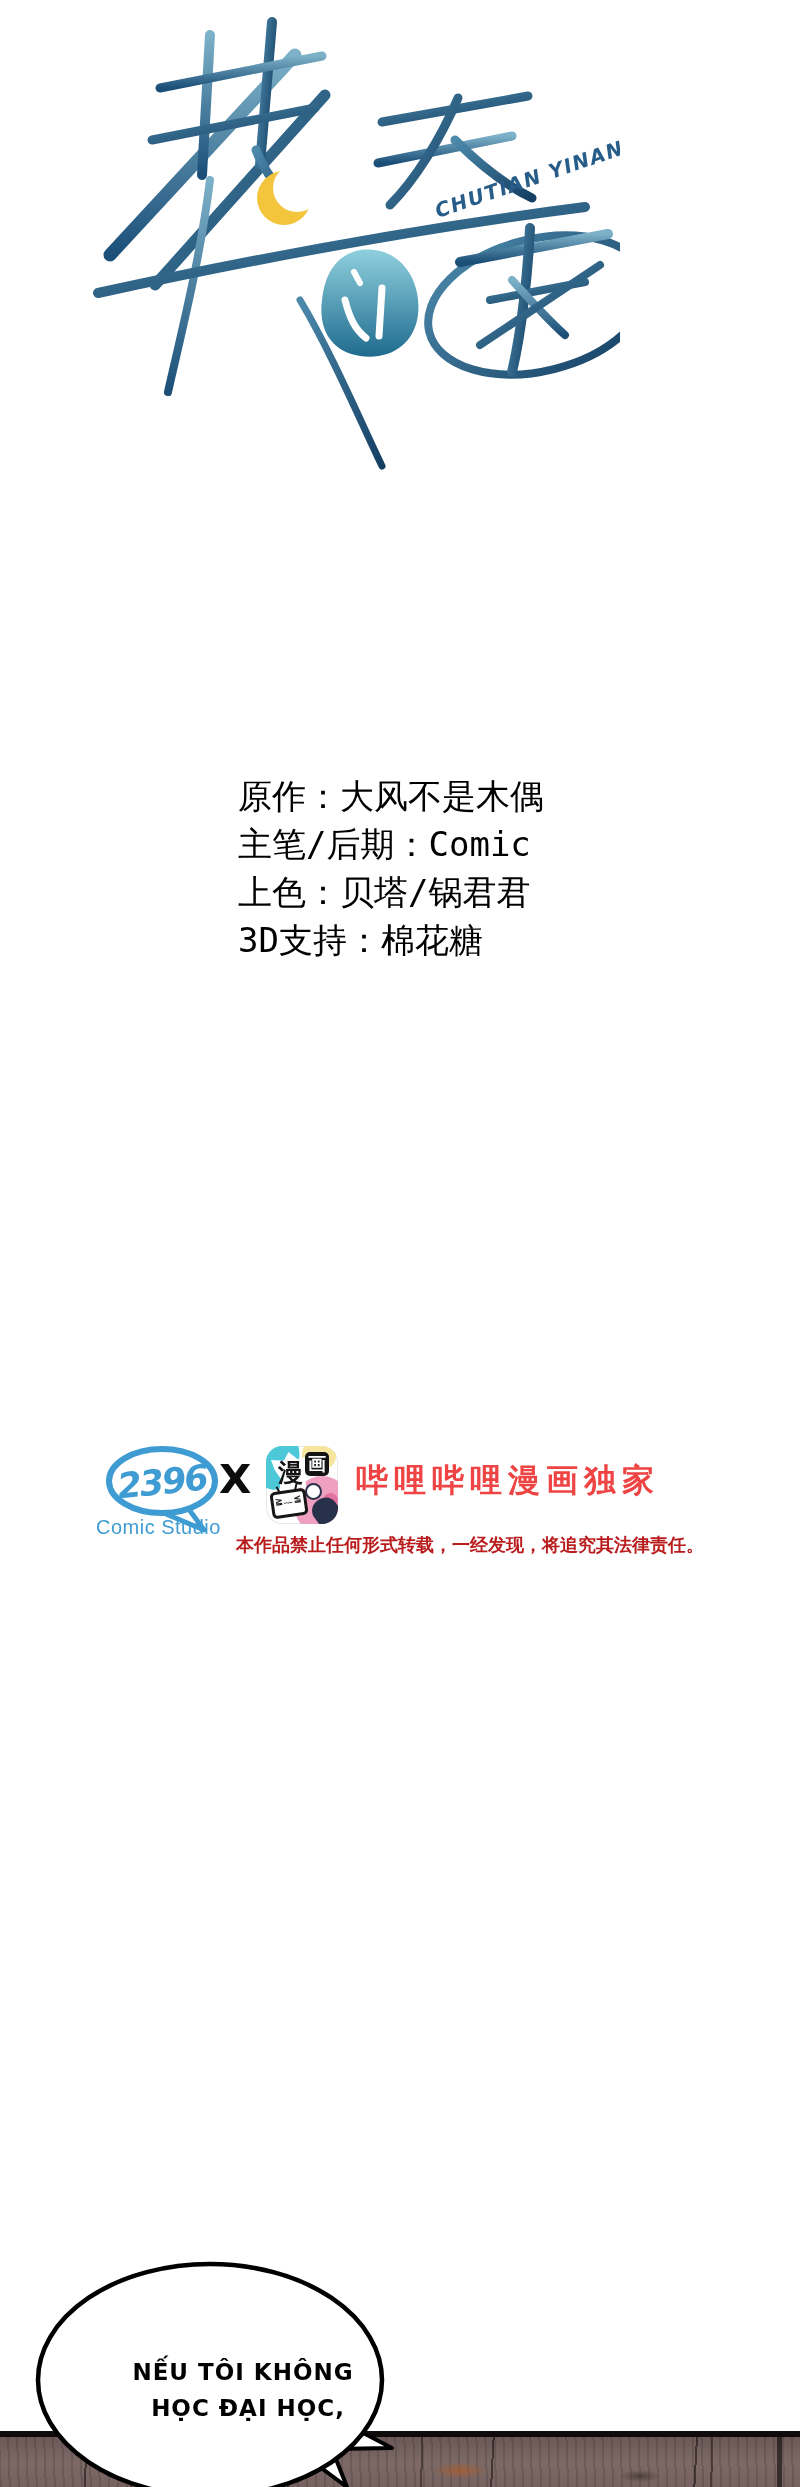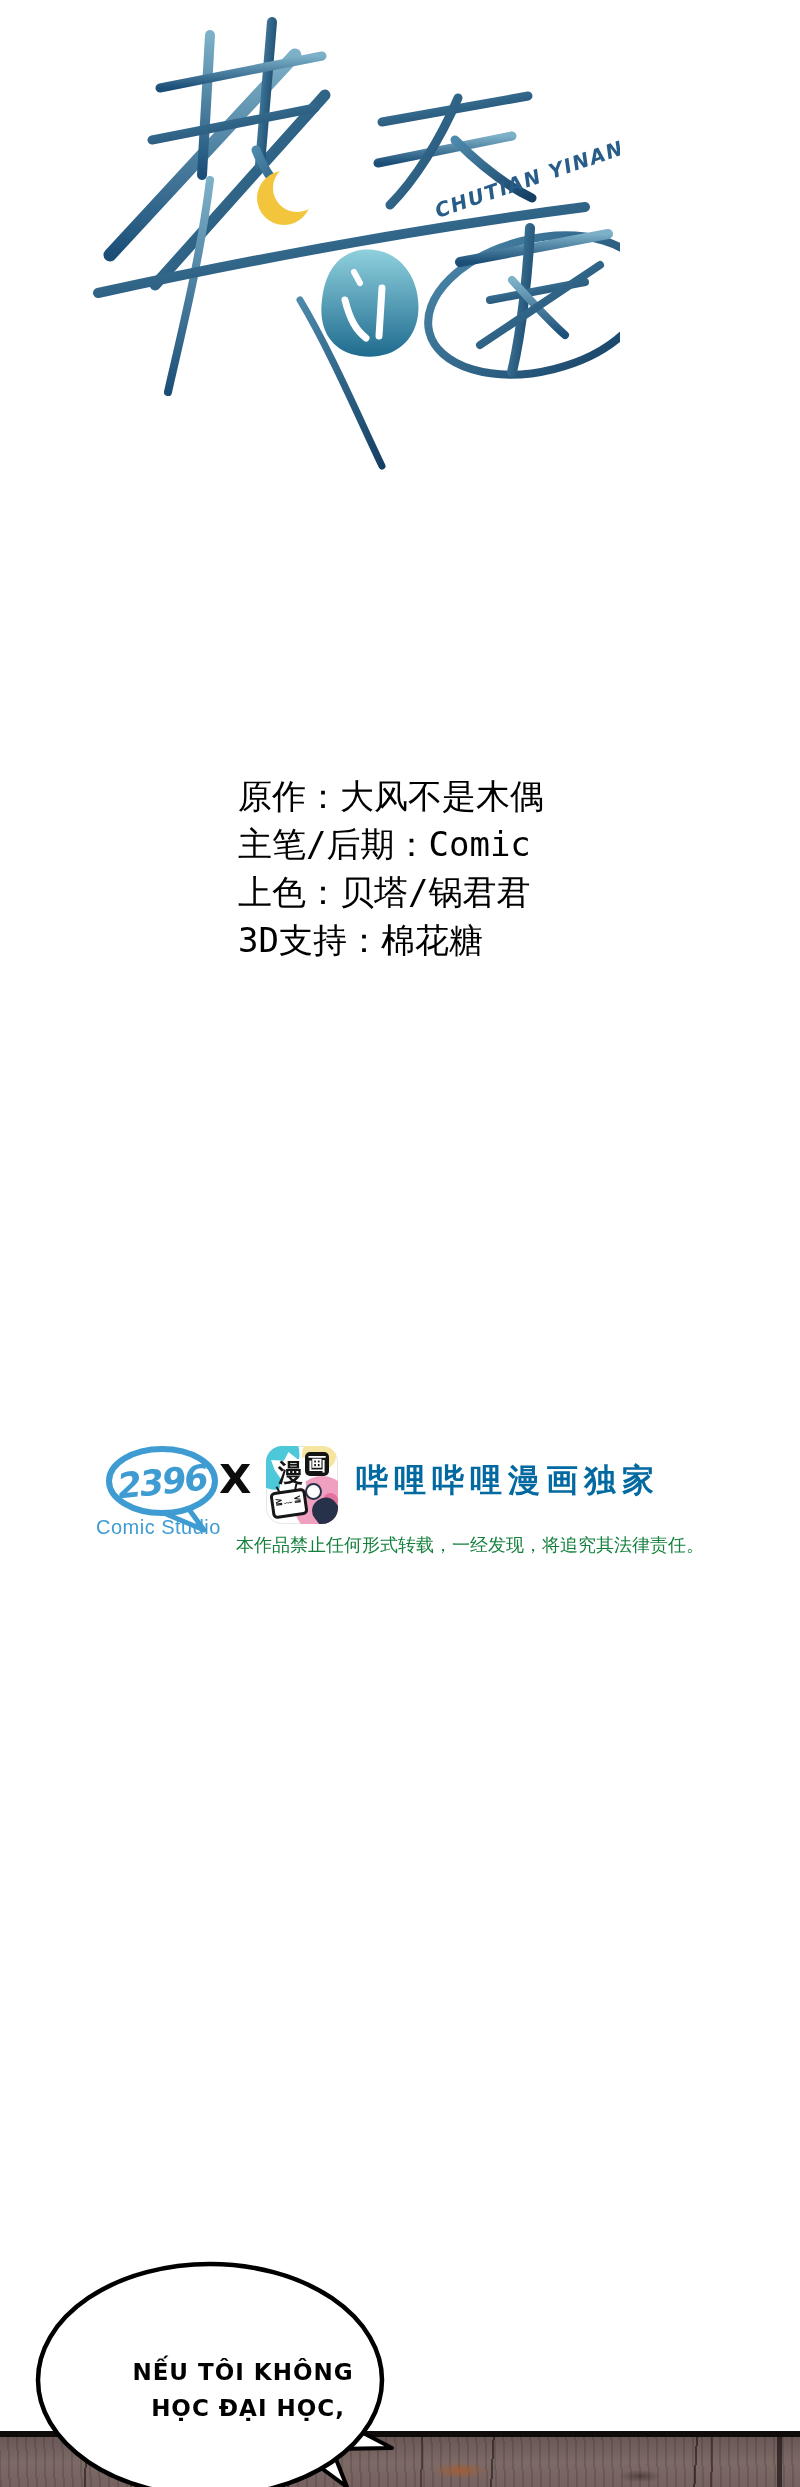--- a/index.html
+++ b/index.html
@@ -51,25 +51,26 @@
   .bili-tv:before{content:"";position:absolute;left:5px;top:-8px;width:2px;height:6px;background:#161616;transform:rotate(-20deg);}
   .bili-tv:after{content:"";position:absolute;right:5px;top:-8px;width:2px;height:6px;background:#161616;transform:rotate(20deg);}
   .bili-face{position:absolute;left:0;top:1px;width:100%;text-align:center;
     font-size:9px;font-weight:700;color:#161616;letter-spacing:1px;}
   .bili-arm{position:absolute;right:-6px;bottom:-16px;width:26px;height:44px;background:#27324a;
     border-radius:12px;transform:rotate(-38deg);}
   .bili-glove{position:absolute;right:16px;bottom:24px;width:13px;height:13px;background:#ffffff;
     border:2px solid #27324a;border-radius:50%;}
   .platform-title{
     left:356px;top:1459px;font-family:"Liberation Serif",serif;
-    font-size:32px;font-weight:700;color:#0369a1;letter-spacing:6px;white-space:nowrap;
+    font-size:32px;font-weight:700;color:#ef4444;letter-spacing:6px;white-space:nowrap;
   }
   .disclaimer{
-    left:236px;top:1533px;font-size:18px;color:#15803d;white-space:nowrap;
+    left:236px;top:1533px;font-size:18px;color:#b91c1c;white-space:nowrap;
     font-family:"Liberation Sans",sans-serif;
+    font-weight:bold;
   }
 
   
   .wood-panel{
     left:0;top:2431px;width:800px;height:56px;
     border-top:6px solid #0e0b0a;box-sizing:content-box;
     background:
       radial-gradient(40px 12px at 460px 60%, rgba(173,92,41,.75), rgba(173,92,41,0) 70%),
       radial-gradient(34px 10px at 180px 40%, rgba(35,22,18,.55), rgba(35,22,18,0) 70%),
       radial-gradient(30px 9px at 640px 70%, rgba(35,22,18,.45), rgba(35,22,18,0) 70%),

